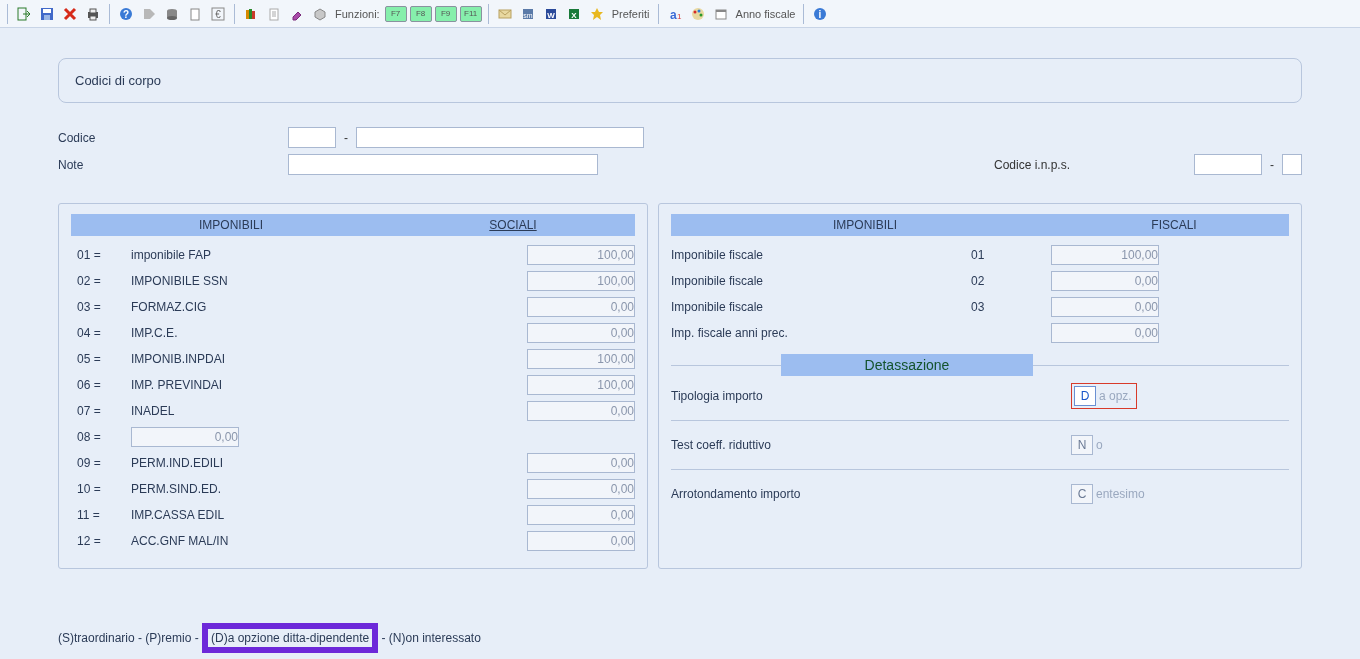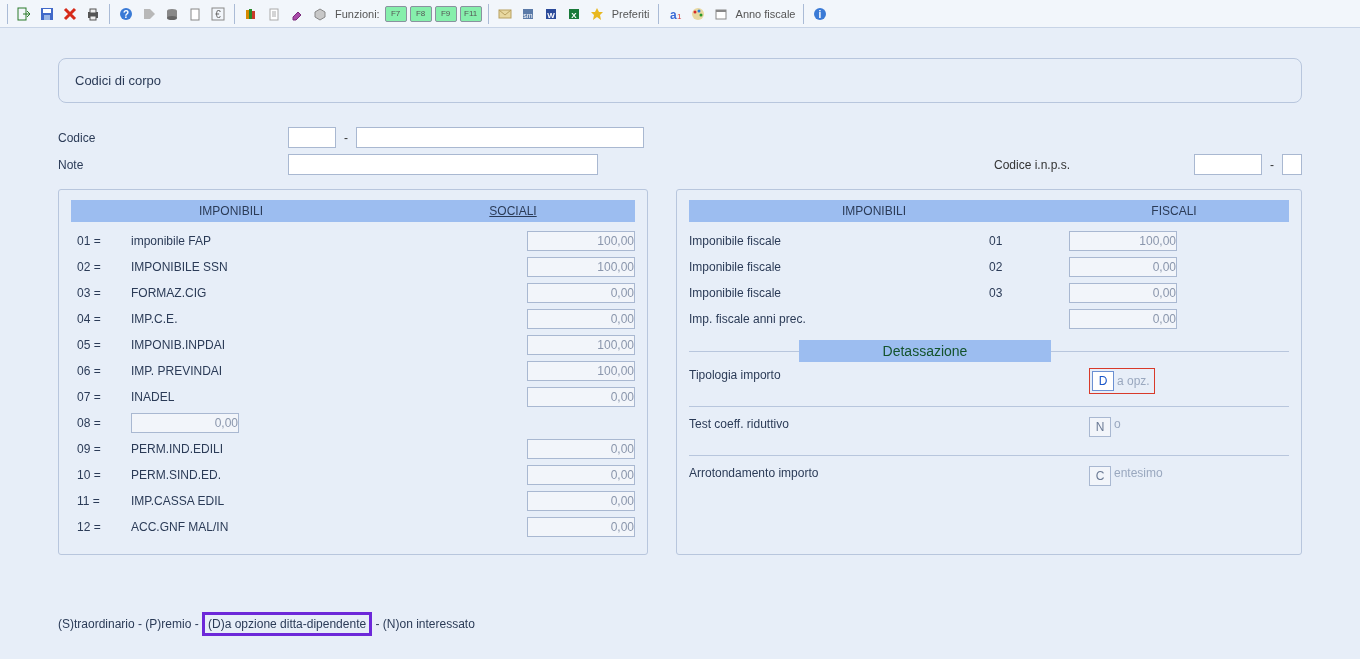--- a/index.html
+++ b/index.html
@@ -76,22 +76,22 @@
     height: 21px;
     border: 1px solid #a9b8d1;
     background: #fff;
     padding: 0 4px;
     font-size: 12px;
   }
   .dash { margin: 0 8px; color: #333; }
   .code-row { display:flex; align-items:center; margin-bottom: 6px;}
   .panels {
     display: flex;
-    gap: 28px;
-    margin-top: 14px;
+    gap: 10px;
+    margin-top: 28px;
   }
   .panel {
     border: 1px solid #b8c6dd;
     border-radius: 3px;
     background: #e7eef8;
     padding: 10px 12px 14px 12px;
   }
   .panel.left { width: 590px; }
   .panel.right { flex: 1; }
   .panel-header {
@@ -135,21 +135,21 @@
   }
   .fieldset-line {
     display: flex;
     align-items: center;
     margin: 8px 0 6px 0;
   }
   .fieldset-line .line-l { flex: 0 0 110px; height:1px; border-top: 1px solid #b8c6dd; }
   .fieldset-line .line-r { flex: 1; height:1px; border-top: 1px solid #b8c6dd; }
   .right-row {
     display: flex;
-    align-items: flex-start;
+    align-items: center;
     height: 28px;
   }
   .right-row .rr-label { width: 400px; color:#2b3b57; }
   .code-input {
     width: 22px;
     height: 20px;
     border: 1px solid #a9b8d1;
     background: #f2f5fa;
     color: #6b7a95;
     text-align: center;
@@ -158,21 +158,21 @@
   }
   .code-suffix { color: #9aa8bf; font-size: 12px; margin-left: 3px; }
   .highlight-box { border: 1px solid #d83a2a; padding: 2px 4px 2px 2px; display:inline-flex; align-items:center; }
   .highlight-box .code-input { color: #1a56c9; background:#fff; border-color:#6b90d2; }
   .footer-note {
     margin-top: 62px;
     font-size: 12px;
     color: #2b3b57;
   }
   .footer-note .hl {
-    border: 3px solid #6d28d9;
+    border: 6px solid #6d28d9;
     padding: 2px 3px;
   }
   .divider-h { height:1px; background:#b8c6dd; margin: 10px 0; }
 </style>
 </head>
 <body>
 
 <div class="toolbar">
   <span class="sep"></span>
   <div class="tb-btn">

